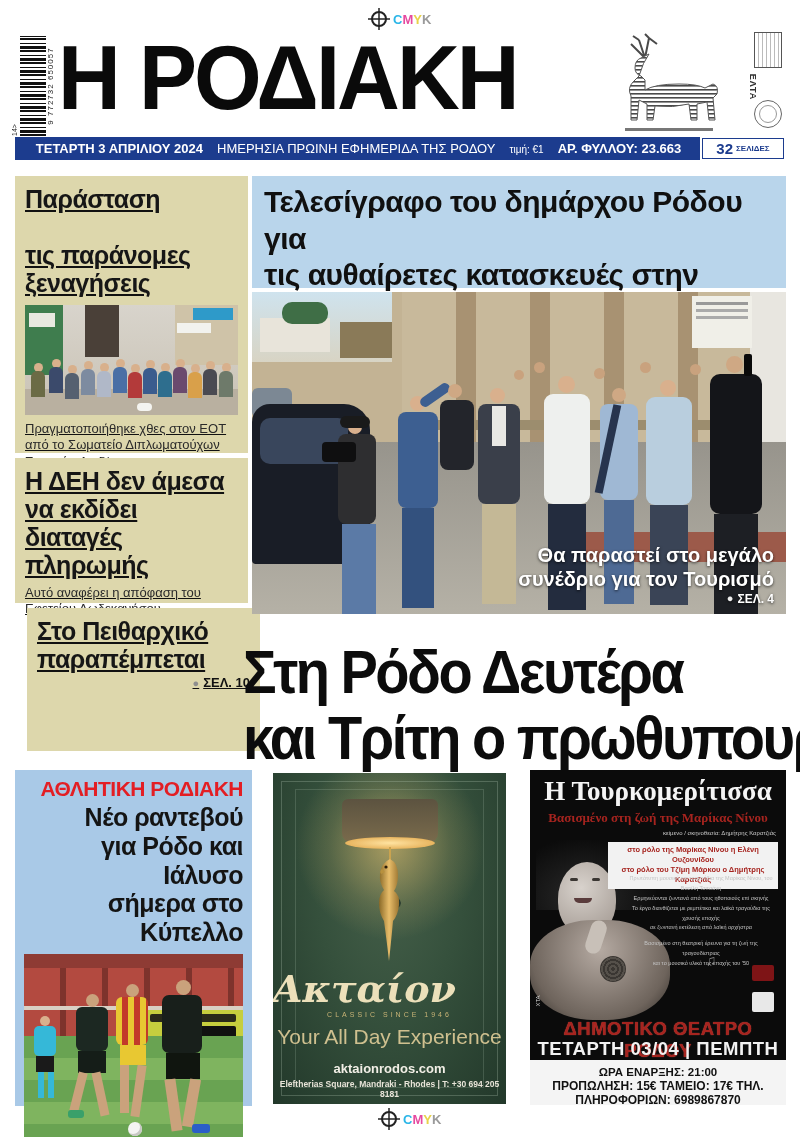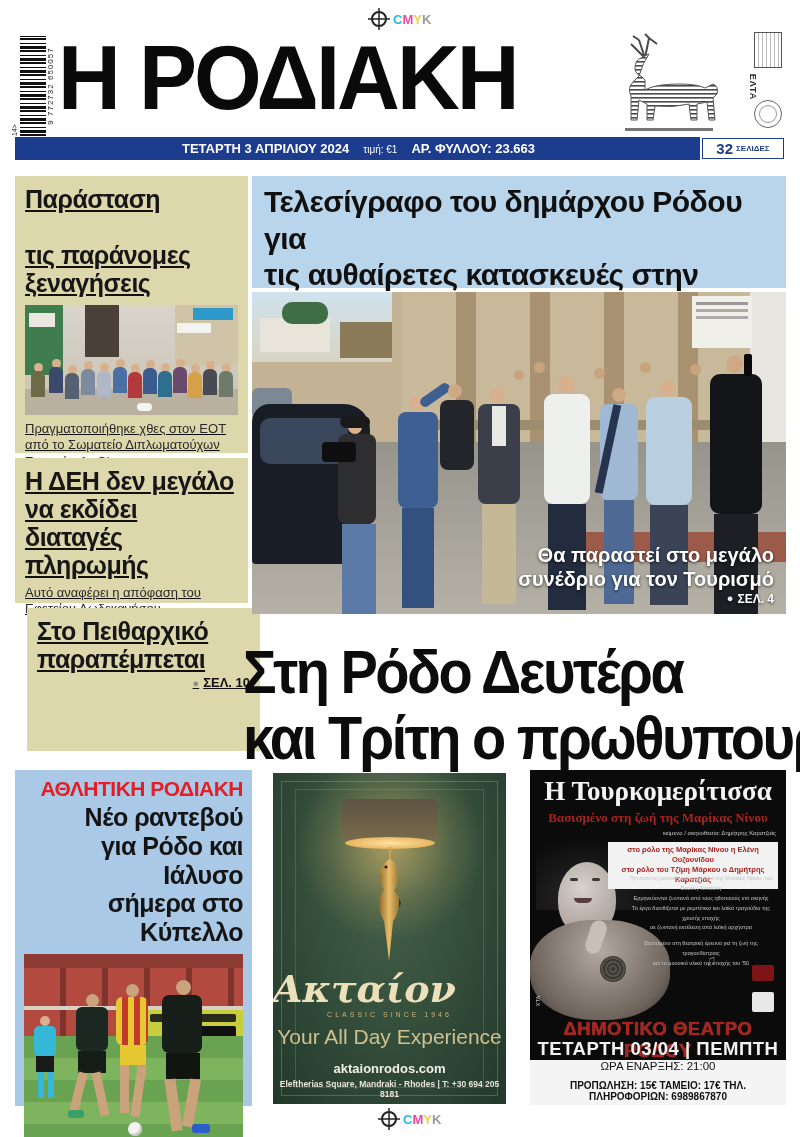--- a/index.html
+++ b/index.html
@@ -123,22 +123,22 @@
     font-size:5.5px;line-height:1.8;color:#c4c4c4;}
   .th-note{position:absolute;right:70px;top:182px;font-size:14px;color:#888;}
   .th-logo1{position:absolute;right:12px;top:195px;width:22px;height:16px;background:#7e1416;border-radius:2px;}
   .th-logo2{position:absolute;right:12px;top:222px;width:22px;height:20px;background:#e8e8e8;border-radius:2px;}
   .th-xta{position:absolute;left:2px;top:228px;font-size:6px;color:#ddd;transform:rotate(-90deg);}
   .th-venue{position:absolute;left:0;right:0;top:248px;text-align:center;
     font-size:18.5px;font-weight:900;color:#a6241f;letter-spacing:0.5px;text-shadow:0 0 1px #d8564e;}
   .th-dates{position:absolute;left:0;right:0;top:268px;text-align:center;
     font-size:18.5px;font-weight:900;color:#f2f2f2;letter-spacing:0.5px;}
   .th-foot{position:absolute;left:0;right:0;top:290px;bottom:0;background:#f4f4f4;color:#111;text-align:center;}
-  .th-time{font-size:11.5px;font-weight:400;margin-top:0;}
-  .th-tickets{font-size:10px;font-weight:bold;margin-top:8px;}
+  .th-time{font-size:11.5px;font-weight:700;margin-top:6px;}
+  .th-tickets{font-size:12px;font-weight:bold;margin-top:1px;}
   .logorow{display:flex;justify-content:center;gap:3px;margin-top:3px;}
   .logorow div{width:19px;height:13px;border-radius:2px;}
   .logorow2 div{width:22px;height:7px;border-radius:1px;}
 
   
   .blk{position:absolute;}
 </style>
 </head>
 <body>
 
@@ -179,20 +179,21 @@
 
   <div class="abs stamps">
     <div class="stamp-box"></div>
     <div class="elta">ΕΛΤΑ</div>
     <div class="postmark"></div>
   </div>
 
   <div class="abs datebar">
     <div class="inner">
       <span class="d-date">ΤΕΤΑΡΤΗ 3 ΑΠΡΙΛΙΟΥ 2024</span>
+      <span class="d-sub">ΗΜΕΡΗΣΙΑ ΠΡΩΙΝΗ ΕΦΗΜΕΡΙΔΑ ΤΗΣ ΡΟΔΟΥ</span>
       <span class="d-price">τιμή: €1</span>
       <span class="d-issue">ΑΡ. ΦΥΛΛΟΥ: 23.663</span>
     </div>
     <div class="pagesbox">
       <span class="n">32</span>
       <span class="l">ΣΕΛΙΔΕΣ</span>
     </div>
   </div>
 
   <div class="abs card" style="left:15px;top:176px;width:233px;height:277px;">
@@ -266,21 +267,21 @@
     </div>
     <div class="sum">Πραγματοποιήθηκε χθες στον ΕΟΤ από το Σωματείο Διπλωματούχων Ξεναγών Δωδ/σου.</div>
     <div class="pref">
       <span class="bullet">●</span>
       <span>ΣΕΛ. 7</span>
     </div>
   </div>
 
   <div class="abs card" style="left:15px;top:458px;width:233px;height:145px;">
     <h2>
-      <span>Η ΔΕΗ δεν μεγάλο</span><br>
+      <span>Η ΔΕΗ δεν άμεσα</span><br>
       <span>να εκδίδει</span><br>
       <span>διαταγές πληρωμής</span>
     </h2>
     <div class="sum">Αυτό αναφέρει η απόφαση του Εφετείου Δωδεκανήσου.</div>
     <div class="pref">
       <span class="bullet">●</span>
       <span>ΣΕΛ. 8</span>
     </div>
   </div>
 

